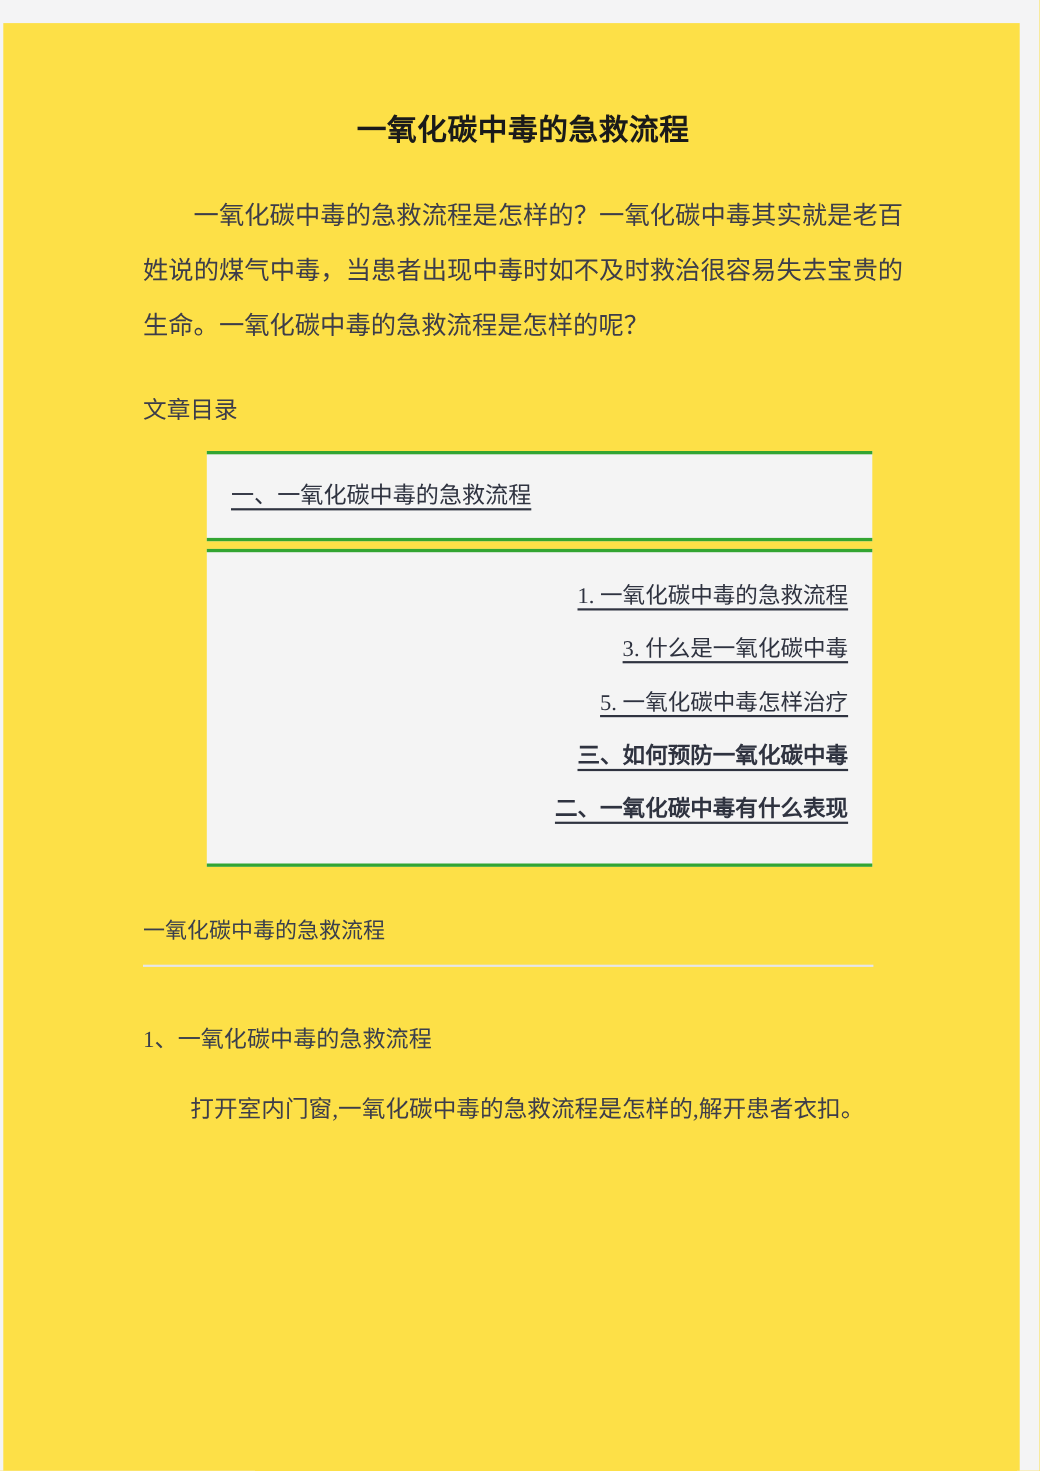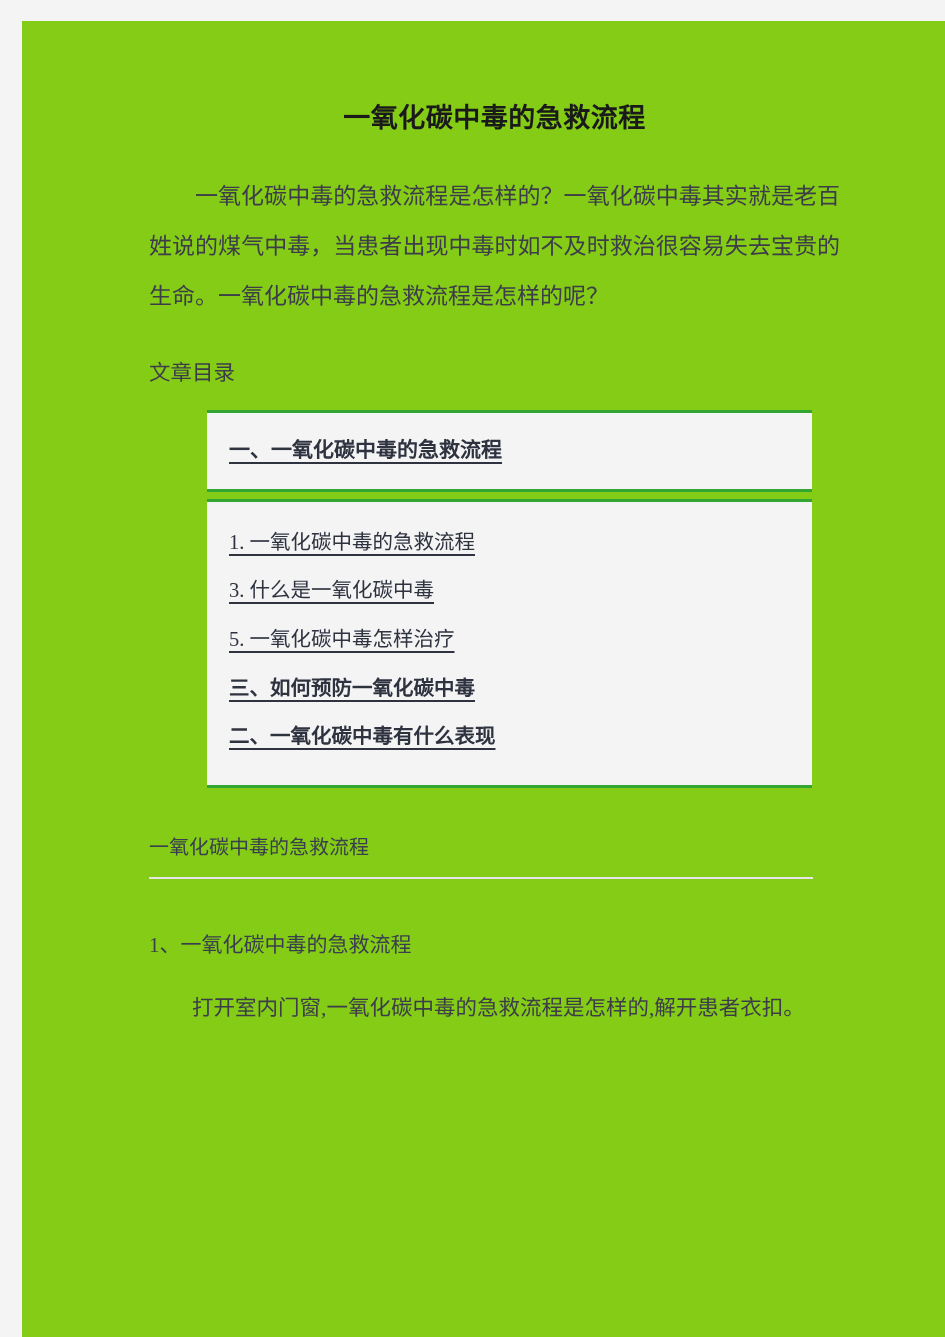--- a/index.html
+++ b/index.html
@@ -11,25 +11,25 @@
     width: 945px;
     height: 1337px;
     background: #f4f4f5;
     font-family: "Liberation Serif", "DejaVu Serif", serif;
     overflow: hidden;
   }
 
   
   #page-sheet {
     position: absolute;
-    left: 22px;
+    left: 3px;
     top: 21px;
     width: 924px;
     height: 1316px;
-    background: #84cc16;
+    background: #fde047;
     box-sizing: border-box;
   }
 
   
   .content {
     position: absolute;
     left: 127px;   
     top: 80px;
     width: 691px;  
   }
@@ -75,36 +75,37 @@
   .toc-box--primary {
     padding: 22px 22px 22px 22px;
     margin-bottom: 7px;
   }
   .toc-box--list {
     padding: 26px 22px 34px 22px;
   }
 
   .toc-heading {
     font-size: 21px;
-    font-weight: bold;
+    font-weight: normal;
     color: #2f3340;
     text-decoration: underline;
     text-underline-offset: 5px;
     line-height: 1.5;
     display: inline-block;
   }
 
   .toc-list {
     list-style: none;
     margin: 0;
     padding: 0;
   }
   .toc-list li {
     margin: 0 0 20px 0;
     line-height: 1.4;
+    text-align: right;
   }
   .toc-list li:last-child {
     margin-bottom: 0;
   }
   .toc-link {
     font-size: 20.5px;
     color: #2f3340;
     text-decoration: underline;
     text-underline-offset: 5px;
     display: inline-block;

